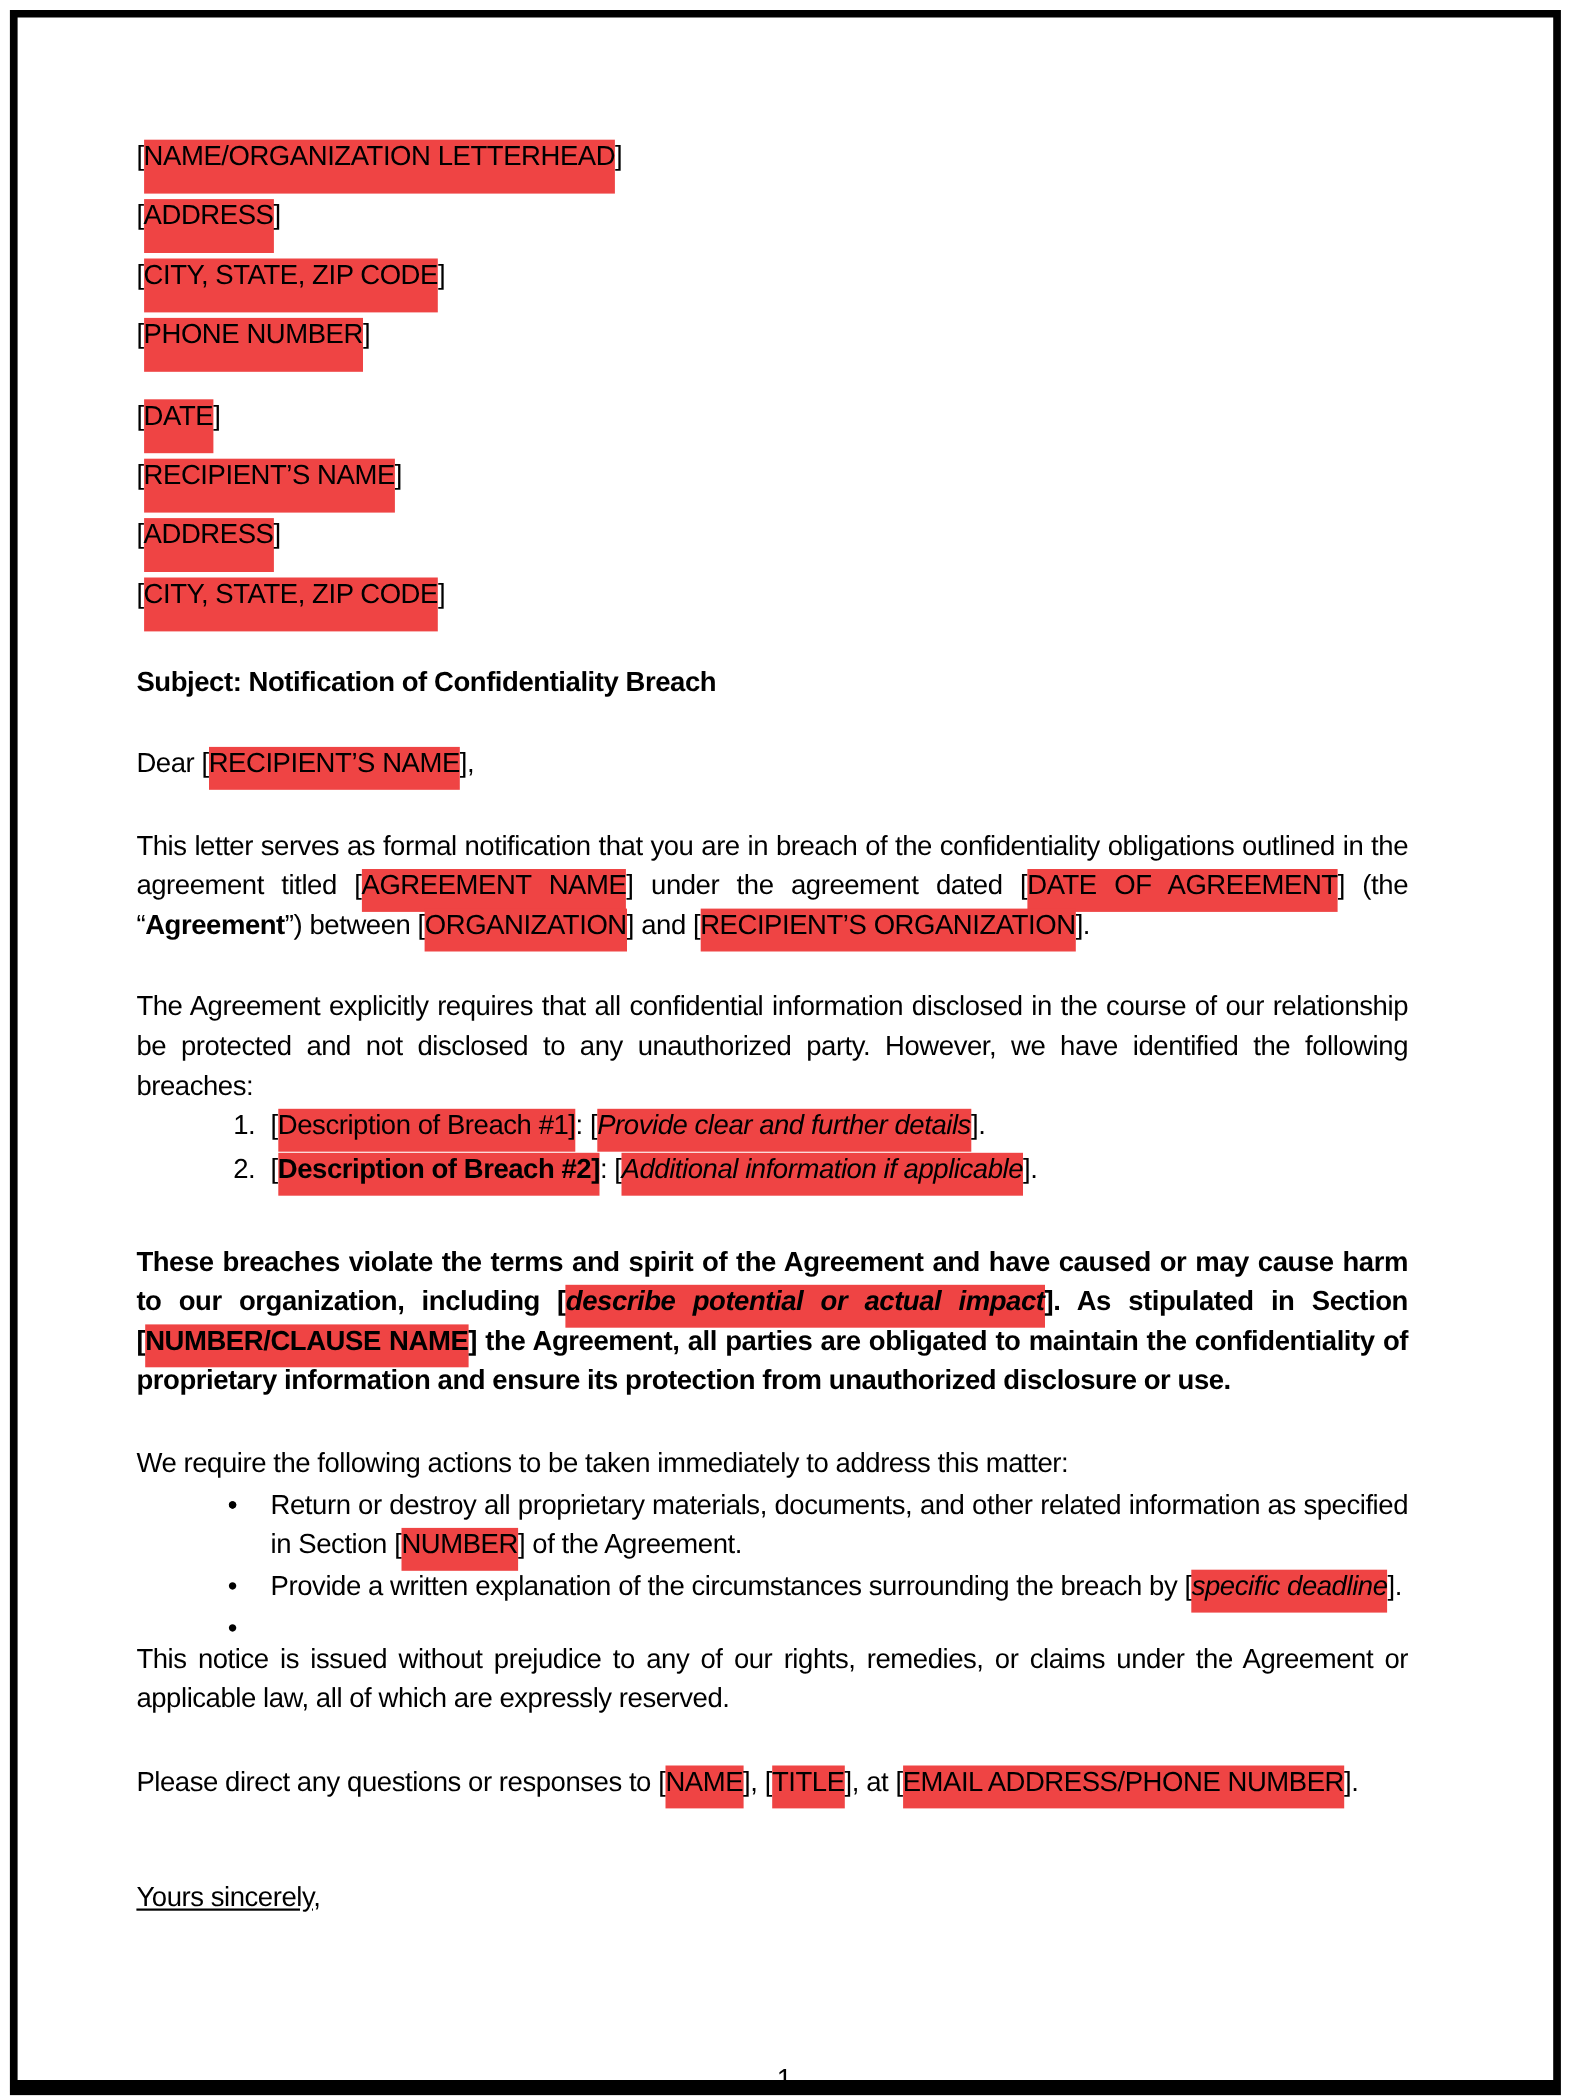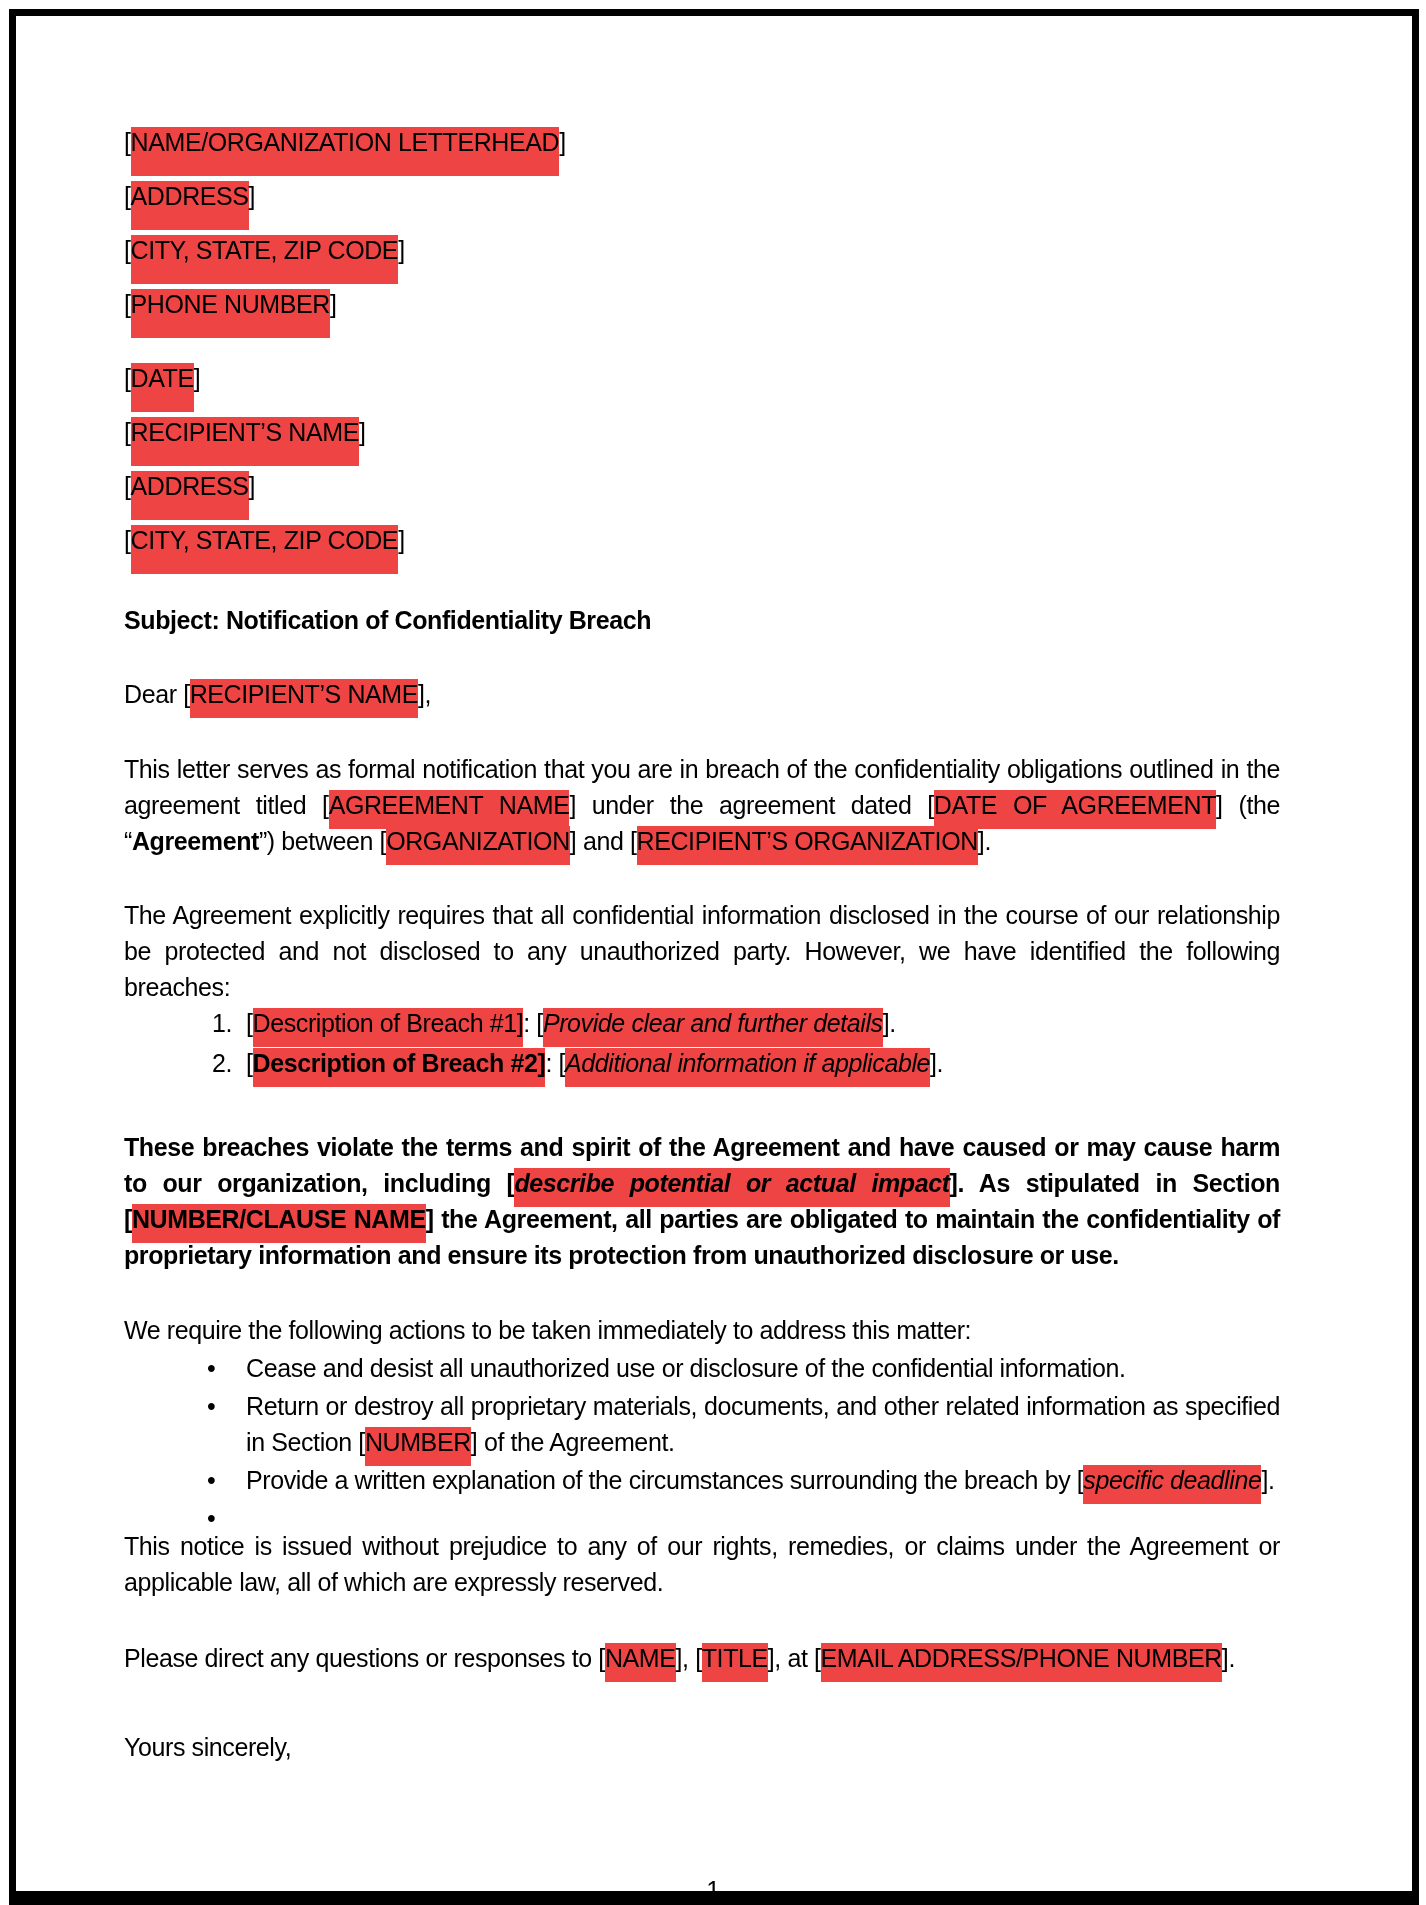--- a/index.html
+++ b/index.html
@@ -24,21 +24,21 @@
   .lh { margin:0 0 18px; }
   .m-date { margin-top:38px; }
   .subject { margin-top:44px; font-weight:bold; }
   .salutation { margin-top:38px; }
   .p1 { margin-top:39px; }
   .p2 { margin-top:38px; }
   .p3 { margin-top:48px;font-weight:bold; }
   .p4 { margin-top:39px; }
   .p5 { margin-top:30px; }
   .p6 { margin-top:40px; }
-  .closing { margin-top:53px; }
+  .closing { margin-top:69px;text-decoration:underline; }
   .olist { margin-top:0; }
   .ulist { margin-top:2px; }
   .li { position:relative; margin-left:122px; }
   .olist .li + .li { margin-top:4px; }
   .ulist .li + .li { margin-top:2px; }
   .marker { position:absolute; left:-34px; }
   .ulist .marker { left:-39px; }
   .footer {
     position:absolute; left:0; top:1872px; width:100%;
     text-align:center; z-index:1;
@@ -76,21 +76,21 @@
         <span class="marker">2.</span><span><span>[</span><span class="hl b">Description of Breach #2]</span><span>: [</span><span class="hl i">Additional information if applicable</span><span>].</span></span>
       </div>
     </div>
 
     <p class="p3 just"><span>These breaches violate the terms and spirit of the Agreement and have caused or may cause harm to our organization, including [</span><span class="hl i">describe potential or actual impact</span><span>]. As stipulated in Section [</span><span class="hl">NUMBER/CLAUSE NAME</span><span>] the Agreement, all parties are obligated to maintain the confidentiality of proprietary information and ensure its protection from unauthorized disclosure or use.</span></p>
 
     <p class="p4"><span>We require the following actions to be taken immediately to address this matter:</span></p>
 
     <div class="ulist">
       <div class="li just">
-        <span class="marker">•</span><span><span>Cease and desist all unauthorized use or disclosure of the confidential information.</span></span>
+        <span class="marker">•</span>
       </div>
       <div class="li just">
         <span class="marker">•</span><span><span>Return or destroy all proprietary materials, documents, and other related information as specified in Section [</span><span class="hl">NUMBER</span><span>] of the Agreement.</span></span>
       </div>
       <div class="li just">
         <span class="marker">•</span><span><span>Provide a written explanation of the circumstances surrounding the breach by [</span><span class="hl i">specific deadline</span><span>].</span></span>
       </div>
       <div class="li just">
         <span class="marker">•</span>
       </div>

